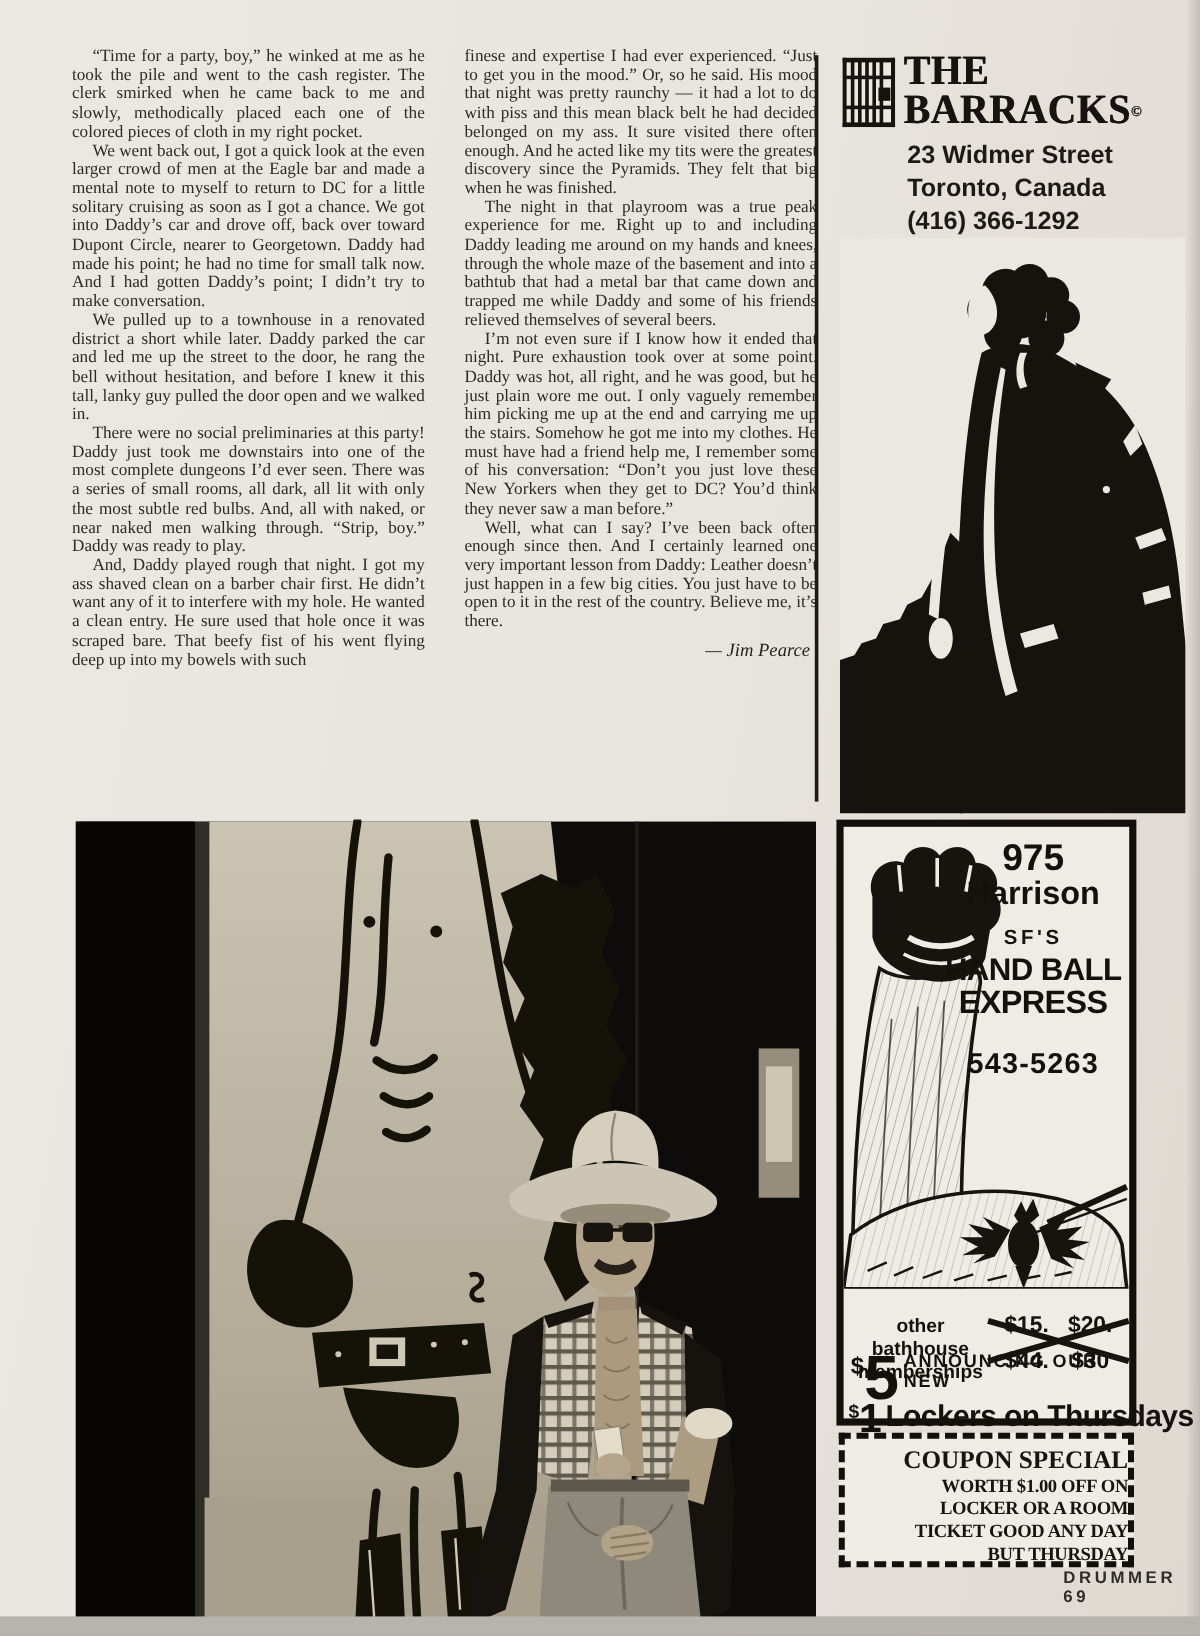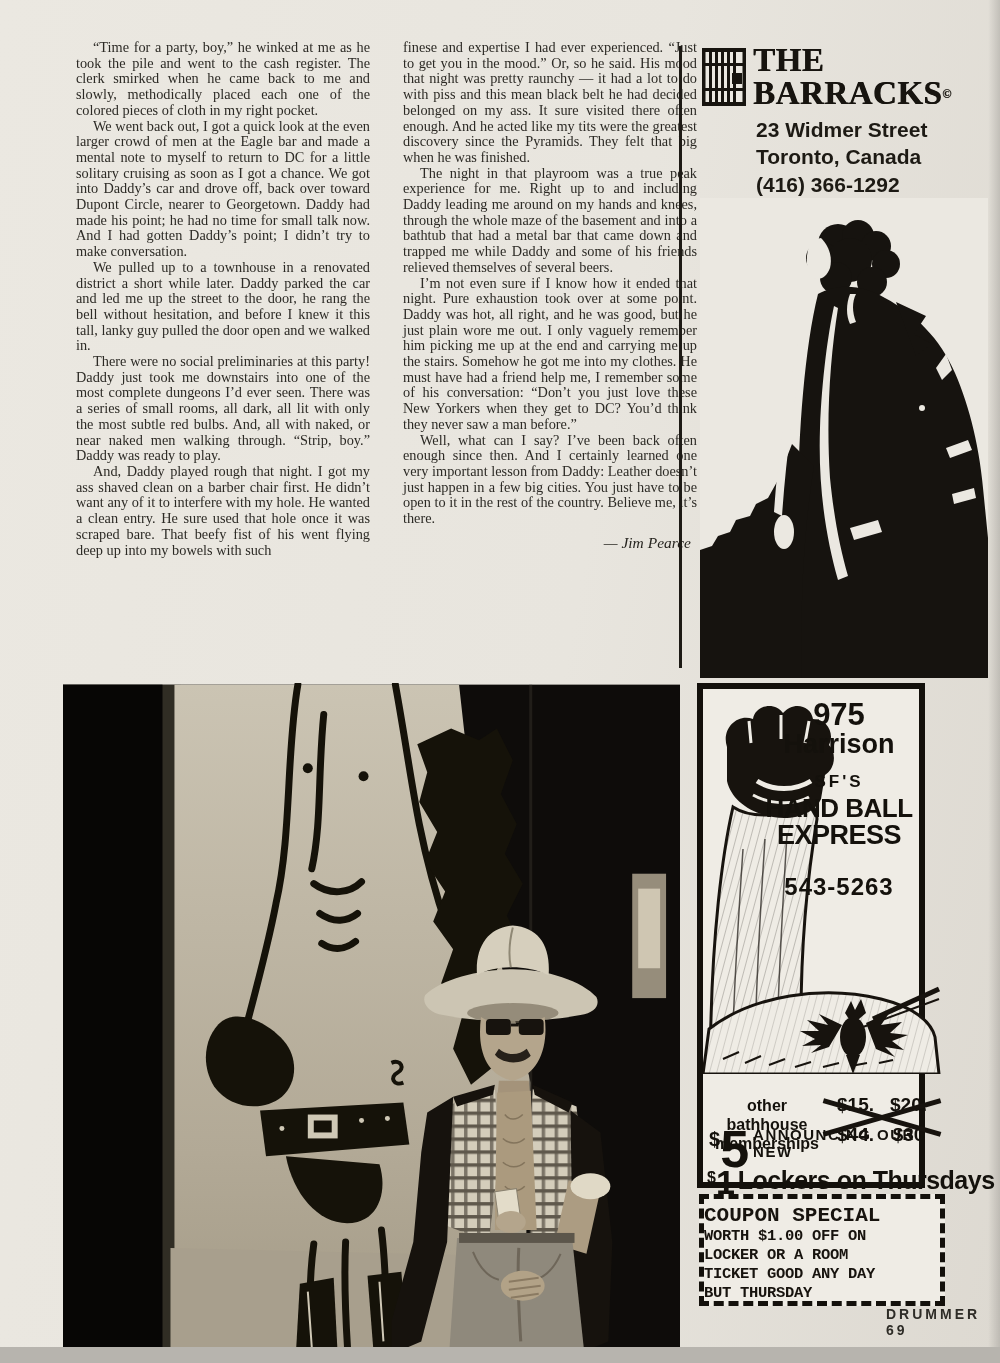--- a/index.html
+++ b/index.html
@@ -4,42 +4,42 @@
 <style>
   html,body{margin:0;padding:0;background:#9a978f;}
   .page{position:relative;width:1000px;height:1363px;margin:0 auto;
     background:linear-gradient(100deg,#ebe8e1 0%,#e8e5de 55%,#ddd9d1 100%);
     overflow:hidden;font-family:"Liberation Serif",serif;}
   .edge-bottom{position:absolute;left:0;bottom:0;width:100%;height:16px;background:#b7b4ae;}
   .edge-right{position:absolute;right:0;top:0;width:12px;height:100%;
     background:linear-gradient(to right,rgba(0,0,0,0),rgba(0,0,0,0.14));}
 
   
-  .article{position:absolute;left:60px;top:40px;width:621px;display:flex;gap:33px;margin-left:16px;}
+  .article{position:absolute;left:60px;top:40px;width:621px;display:flex;gap:33px;}
   .col{width:301px;font-size:14.3px;line-height:15.7px;text-align:justify;color:#2c2a25;
     text-justify:inter-word;}
   .col p{margin:0;text-indent:17px;}
   .col p.cont{text-indent:0;}
   .byline{text-align:right;font-style:italic;font-size:15.5px;margin-top:8px;padding-right:6px;color:#26241f;}
   .vrule{position:absolute;left:679px;top:46px;width:3px;height:622px;background:#1d1a15;}
 
   
   .barracks{position:absolute;left:702px;top:44px;width:286px;color:#17140f;}
   .bk-logo{display:flex;align-items:flex-end;gap:7px;}
   .bk-jail{width:44px;height:58px;flex:0 0 auto;}
   .bk-name{font-weight:bold;line-height:0.94;letter-spacing:0.5px;
     text-shadow:0.6px 0 #17140f;transform:scaleY(1.05);transform-origin:top left;}
   .bk-l1,.bk-l2{font-size:33px;display:block;}
   .bk-c{font-size:12px;vertical-align:6px;font-weight:bold;}
   .bk-addr{font-family:"Liberation Sans",sans-serif;font-weight:bold;font-size:21px;
     line-height:1.3;margin:10px 0 0 54px;color:#1d1a14;}
   .bk-photo{position:absolute;left:700px;top:198px;width:288px;height:480px;}
 
   
-  .handball{position:absolute;left:697px;top:683px;width:228px;height:505px;
+  .handball{position:absolute;left:697px;top:683px;width:250px;height:505px;
     border:6px solid #13100b;background:#efece5;box-sizing:border-box;
     font-family:"Liberation Sans",sans-serif;color:#14110c;}
   .hb-art{position:absolute;left:0;top:0;width:238px;height:385px;}
   .hb-head{position:absolute;right:4px;top:10px;width:152px;text-align:center;font-weight:bold;}
   .hb-975{font-size:31px;line-height:1;display:block;}
   .hb-harrison{font-size:27px;line-height:1.05;display:block;}
   .hb-sfs{font-size:17px;letter-spacing:3px;display:block;margin-top:14px;}
   .hb-name1{font-size:26px;line-height:1.02;letter-spacing:-0.5px;display:block;margin-top:3px;}
   .hb-name2{font-size:27px;line-height:1.02;letter-spacing:-0.5px;display:block;}
   .hb-phone{font-size:24px;letter-spacing:1px;display:block;margin-top:24px;}
@@ -56,22 +56,22 @@
   .mtext{display:flex;flex-direction:row;}
   .mline1{font-size:15px;letter-spacing:1.5px;line-height:1.1;}
   .mline2{font-size:33px;line-height:0.95;letter-spacing:0;}
   .hb-lockers{position:absolute;left:4px;top:480px;display:flex;align-items:flex-start;font-weight:bold;white-space:nowrap;}
   .ldollar{font-size:16px;line-height:1;margin-top:1px;}
   .lbig{font-size:34px;line-height:0.8;margin-right:3px;}
   .ltext{font-size:25px;line-height:0.95;letter-spacing:-0.5px;}
 
   
   .coupon{position:absolute;left:699px;top:1194px;width:246px;height:112px;
-    border:5px dashed #13100b;background:#efece5;box-sizing:border-box;text-align:left;
-    font-family:Liberation Mono, monospace;font-weight:bold;color:#17130e;}
+    border:5px dashed #13100b;background:#efece5;box-sizing:border-box;text-align:right;
+    font-family:Liberation Serif, serif;font-weight:bold;color:#17130e;}
   .cp-l1{font-size:21px;display:block;margin-top:5px;letter-spacing:0;}
   .cp-ln{font-size:15.5px;line-height:19px;display:block;letter-spacing:-0.3px;}
 
   
   .photo{position:absolute;left:63px;top:683px;width:617px;height:673px;}
   .footer{position:absolute;left:886px;top:1306px;font-family:"Liberation Sans",sans-serif;
     font-size:14px;font-weight:bold;letter-spacing:3px;color:#2e2c27;}
 </style>
 </head>
 <body>

